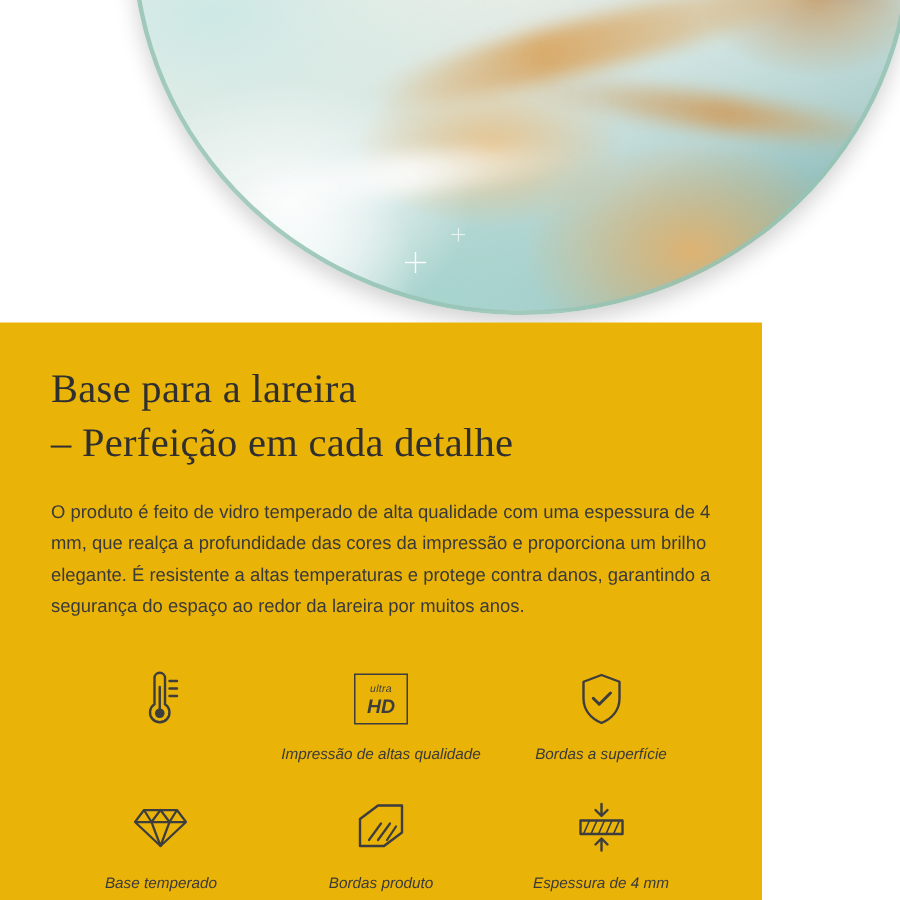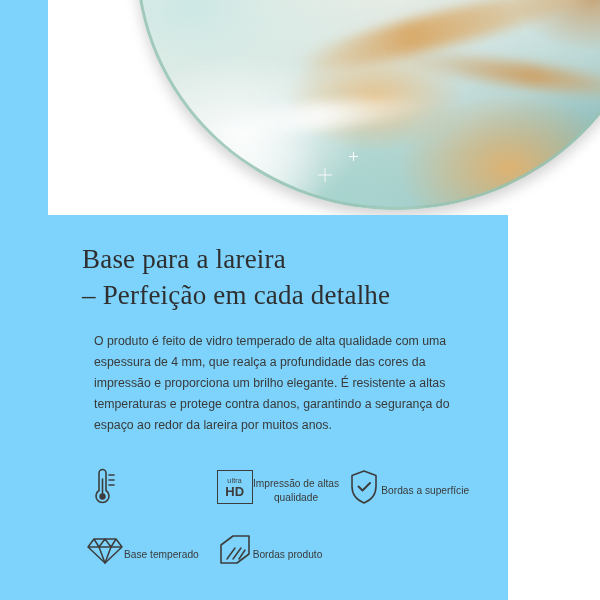--- a/index.html
+++ b/index.html
@@ -10,23 +10,22 @@
     width: 600px;
     height: 600px;
     background: #ffffff;
     font-family: "Liberation Sans", sans-serif;
     overflow: hidden;
   }
   .page {
     position: relative;
     width: 508px;
     height: 600px;
-    background: #7dd3fc;
+    background: #eab308;
     box-sizing: border-box;
-    padding-left: 48px;
   }
 
   
   .hero {
     position: relative;
     width: 600px;
     height: 215px;
     overflow: hidden;
     background: #ffffff;
   }
@@ -98,37 +97,38 @@
     line-height: 36px;
     color: #2f2f2f;
     margin: 26px 0 0 0;
     letter-spacing: 0.2px;
   }
   h1.title .line2 { display: block; }
   p.desc {
     font-size: 12.3px;
     line-height: 21px;
     color: #3a3a3a;
-    margin: 18px 0 0 12px;
+    margin: 18px 0 0 0;
     max-width: 540px;
   }
 
   
   .features {
     margin-top: 24px;
     display: grid;
     grid-template-columns: repeat(3, 1fr);
     row-gap: 12px;
   }
   .feature {
     display: flex;
-    flex-direction: row;
+    flex-direction: column;
     align-items: center;
     justify-content: flex-start;
     padding: 4px 4px 2px 4px;
+    font-style: italic;
   }
   .feature .ico {
     height: 46px;
     display: flex;
     align-items: center;
     justify-content: center;
     color: #3d3d3d;
   }
   .feature .cap {
     margin-top: 8px;
@@ -220,16 +220,27 @@
       <div class="feature">
         <div class="ico">
           <svg width="36" height="34" viewBox="0 0 36 34" fill="none" stroke="#3d3d3d" stroke-width="1.5" stroke-linecap="round" stroke-linejoin="round">
             <path d="M4 29V11L16 2h16v18L20 29H4z" stroke-width="1.6"></path>
             <path d="M10 25l8-11M16 25l8-11M22 25l6-9"></path>
           </svg>
         </div>
         <div class="cap">Bordas produto</div>
       </div>
 
+      <div class="feature">
+        <div class="ico">
+          <svg width="42" height="36" viewBox="0 0 42 36" fill="none" stroke="#3d3d3d" stroke-width="1.6" stroke-linecap="round" stroke-linejoin="round">
+            <path d="M21 2v7M17 6l4 4 4-4"></path>
+            <rect x="7" y="13" width="28" height="9"></rect>
+            <path d="M9 22l4-9M14 22l4-9M19 22l4-9M24 22l4-9M29 22l4-9" stroke-width="1.1"></path>
+            <path d="M21 33v-7M17 29l4-4 4 4"></path>
+          </svg>
+        </div>
+        <div class="cap">Espessura de 4 mm</div>
+      </div>
 
     </div>
   </div>
 </div>
 
 </body></html>

